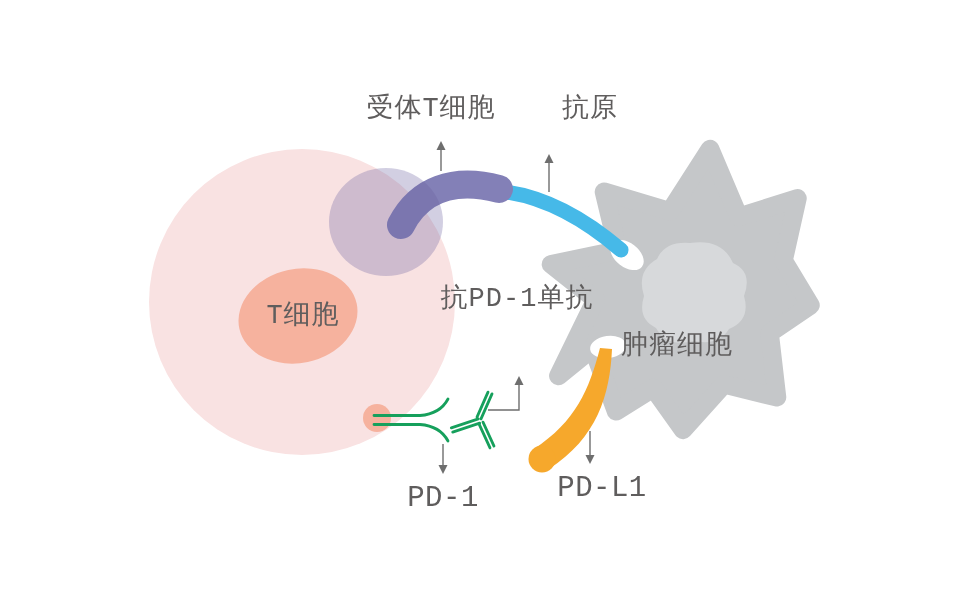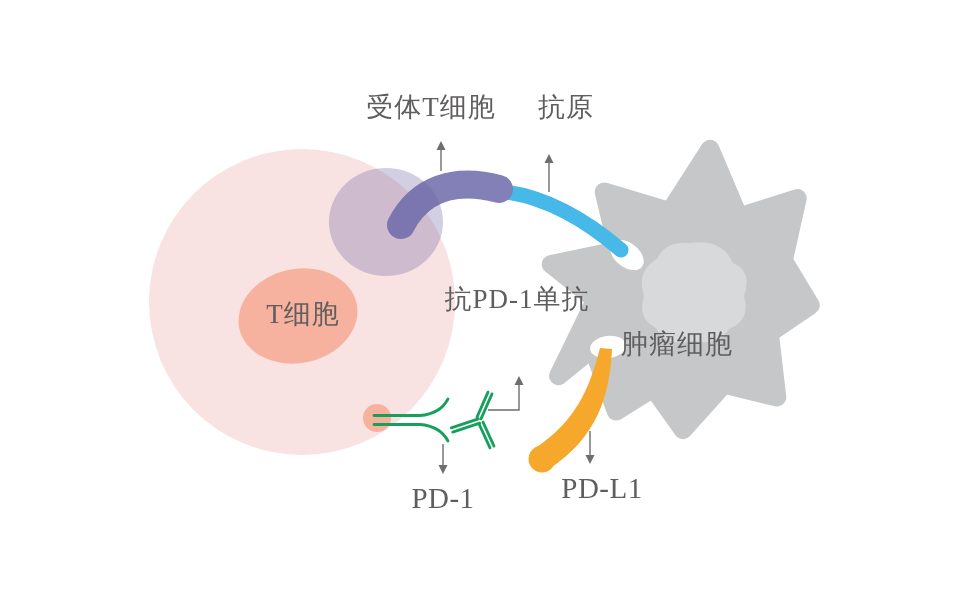--- a/index.html
+++ b/index.html
@@ -1,21 +1,21 @@
 <!DOCTYPE html>
 <html><head>
 <meta charset="utf-8">
 <style>
   html,body{margin:0;padding:0;background:#ffffff;}
   .stage{
     position:relative;
     width:975px;height:589px;
     background:#ffffff;
     overflow:hidden;
-    font-family:Liberation Serif, serif;
+    font-family:Liberation Mono, monospace;
   }
   .stage svg{position:absolute;left:0;top:0;}
   .lbl{
     position:absolute;
     transform:translateX(-50%);
     white-space:nowrap;
     color:#5f5d5d;
     letter-spacing:1px;
     user-select:none;
   }
@@ -80,21 +80,21 @@
       <polygon points="441,141 436.5,150 445.5,150"></polygon>
       <polygon points="549,154 544.5,163 553.5,163"></polygon>
       <polygon points="519,376 514.5,385 523.5,385"></polygon>
       <polygon points="443,474 438.5,465 447.5,465"></polygon>
       <polygon points="590,464 585.5,455 594.5,455"></polygon>
     </g>
   </svg>
 
   <div class="lbl cjk" style="left:431px;top:89px;">受体T细胞</div>
 
-  <div class="lbl cjk" style="left:566px;top:89px;">抗原</div>
+  <div class="lbl cjk" style="left:590px;top:89px;">抗原</div>
 
   <div class="lbl cjk" style="left:303px;top:296px;">T细胞</div>
 
   <div class="lbl cjk two-line" style="left:517px;top:281px;">
     <div>抗PD-1单抗</div>
   </div>
 
   <div class="lbl cjk" style="left:677px;top:278px;margin-top:48px;">肿瘤细胞</div>
 
   <div class="lbl latin" style="left:443px;top:482px;">PD-1</div>

